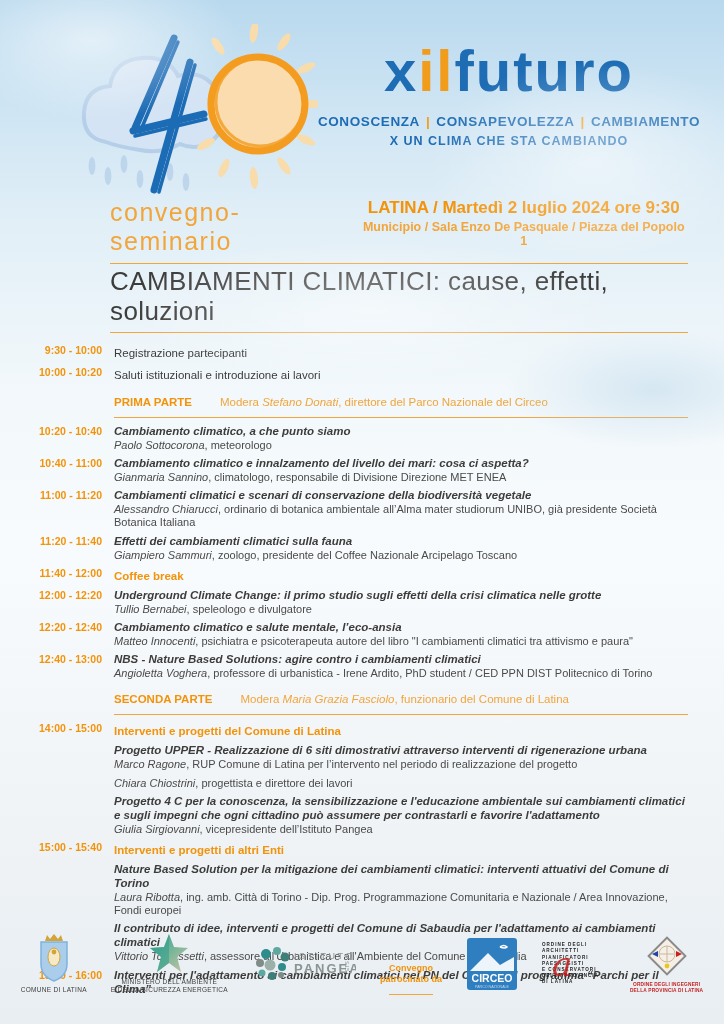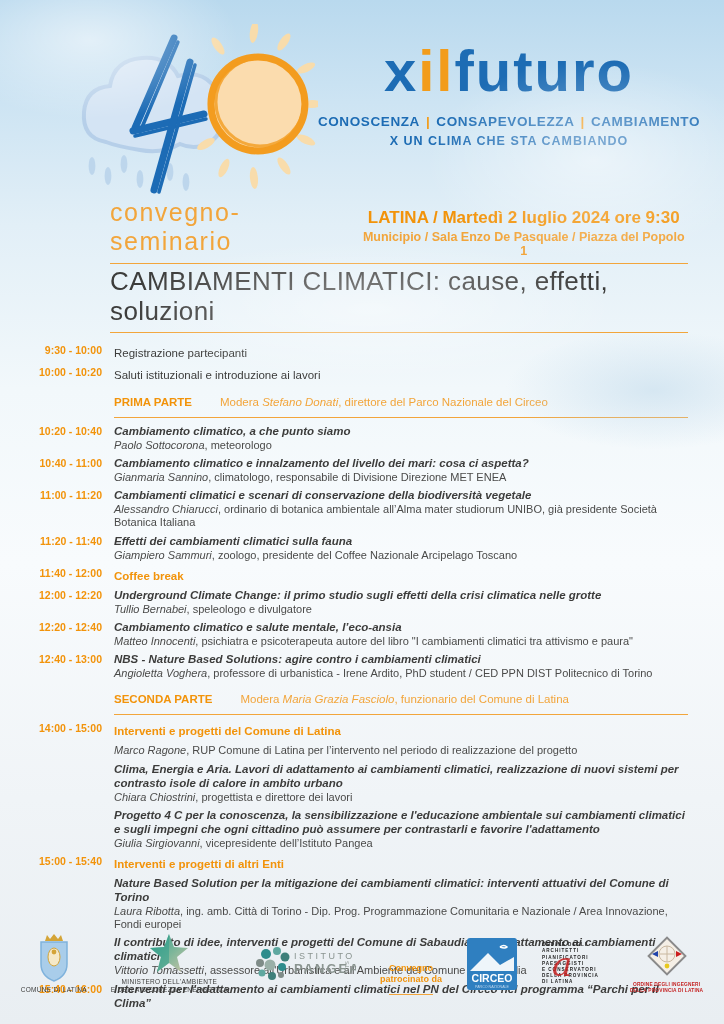--- a/index.html
+++ b/index.html
@@ -16,21 +16,21 @@
 
   .header{display:flex;align-items:flex-start;padding:24px 24px 0 78px;}
   .brand{flex:1;text-align:center;margin-top:18px;}
   .brand-name{font-size:58px;line-height:1;color:#1d6cb4;letter-spacing:2px;font-weight:bold;}
   .brand-name .il{color:#f29c1b;}
   .tagline{margin-top:14px;font-size:13.5px;font-weight:bold;color:#1d6cb4;letter-spacing:.6px;text-transform:uppercase;}
   .tagline .sep{color:#f29c1b;margin:0 6px;}
   .tagline2{margin-top:5px;font-size:12.5px;font-weight:bold;color:#1d6cb4;letter-spacing:1px;text-transform:uppercase;}
 
   .event{padding:2px 36px 0 110px;}
-  .event-top{display:flex;justify-content:space-between;align-items:flex-end;}
+  .event-top{display:flex;justify-content:space-between;}
   .event-label{color:#f2a53b;font-size:25px;letter-spacing:1.5px;padding-bottom:2px;}
   .event-when{text-align:center;}
   .event-date{color:#f2930a;font-size:17px;font-weight:bold;}
   .event-venue{color:#f2a53b;font-size:12.5px;font-weight:bold;margin-top:2px;}
   .rule{border:none;border-top:1.6px solid #f2a53b;margin:5px 0 3px;}
   .main-title{font-size:26px;color:#3c3c3b;letter-spacing:.4px;line-height:1.15;}
 
   .schedule{padding:7px 36px 0 38px;display:flex;flex-direction:column;gap:4px;}
   .sch-row{display:grid;grid-template-columns:64px 1fr;column-gap:12px;}
   .sch-time{text-align:right;color:#f2930a;font-weight:bold;font-size:10.5px;padding-top:1px;white-space:nowrap;}
@@ -201,27 +201,27 @@
         <div class="sch-time"></div>
         <div class="sch-content part-content"><span class="part-label">SECONDA PARTE</span><span class="mod"><span>Modera </span><span class="name">Maria Grazia Fasciolo</span><span>, funzionario del Comune di Latina</span></span></div>
       </div>
       <div class="sch-row section">
         <div class="sch-time">14:00 - 15:00</div>
         <div class="sch-content"><span class="sch-section">Interventi e progetti del Comune di Latina</span></div>
       </div>
       <div class="sch-row subtalk">
         <div class="sch-time"></div>
         <div class="sch-content">
+          <div class="sch-title">Progetto UPPER - Realizzazione di 6 siti dimostrativi attraverso interventi di rigenerazione urbana</div>
           <div class="sch-speaker"><span class="name">Marco Ragone</span><span>, RUP Comune di Latina per l’intervento nel periodo di realizzazione del progetto</span></div>
         </div>
       </div>
       <div class="sch-row subtalk">
         <div class="sch-time"></div>
         <div class="sch-content">
-          <div class="sch-title">Clima, Energia e Aria. Lavori di adattamento ai cambiamenti climatici, realizzazione di nuovi sistemi per contrasto isole di calore in ambito urbano</div>
           <div class="sch-speaker"><span class="name">Chiara Chiostrini</span><span>, progettista e direttore dei lavori</span></div>
         </div>
       </div>
       <div class="sch-row subtalk">
         <div class="sch-time"></div>
         <div class="sch-content">
           <div class="sch-title">Progetto 4 C per la conoscenza, la sensibilizzazione e l'educazione ambientale sui cambiamenti climatici e sugli impegni che ogni cittadino può assumere per contrastarli e favorire l'adattamento</div>
           <div class="sch-speaker"><span class="name">Giulia Sirgiovanni</span><span>, vicepresidente dell’Istituto Pangea</span></div>
         </div>
       </div>

